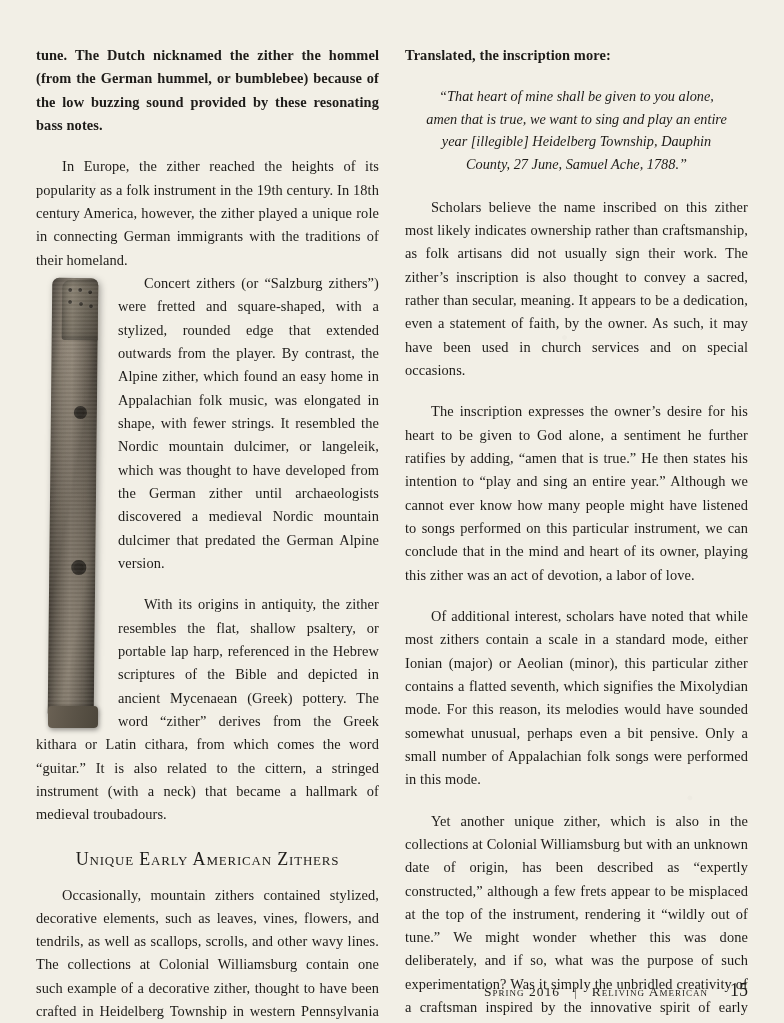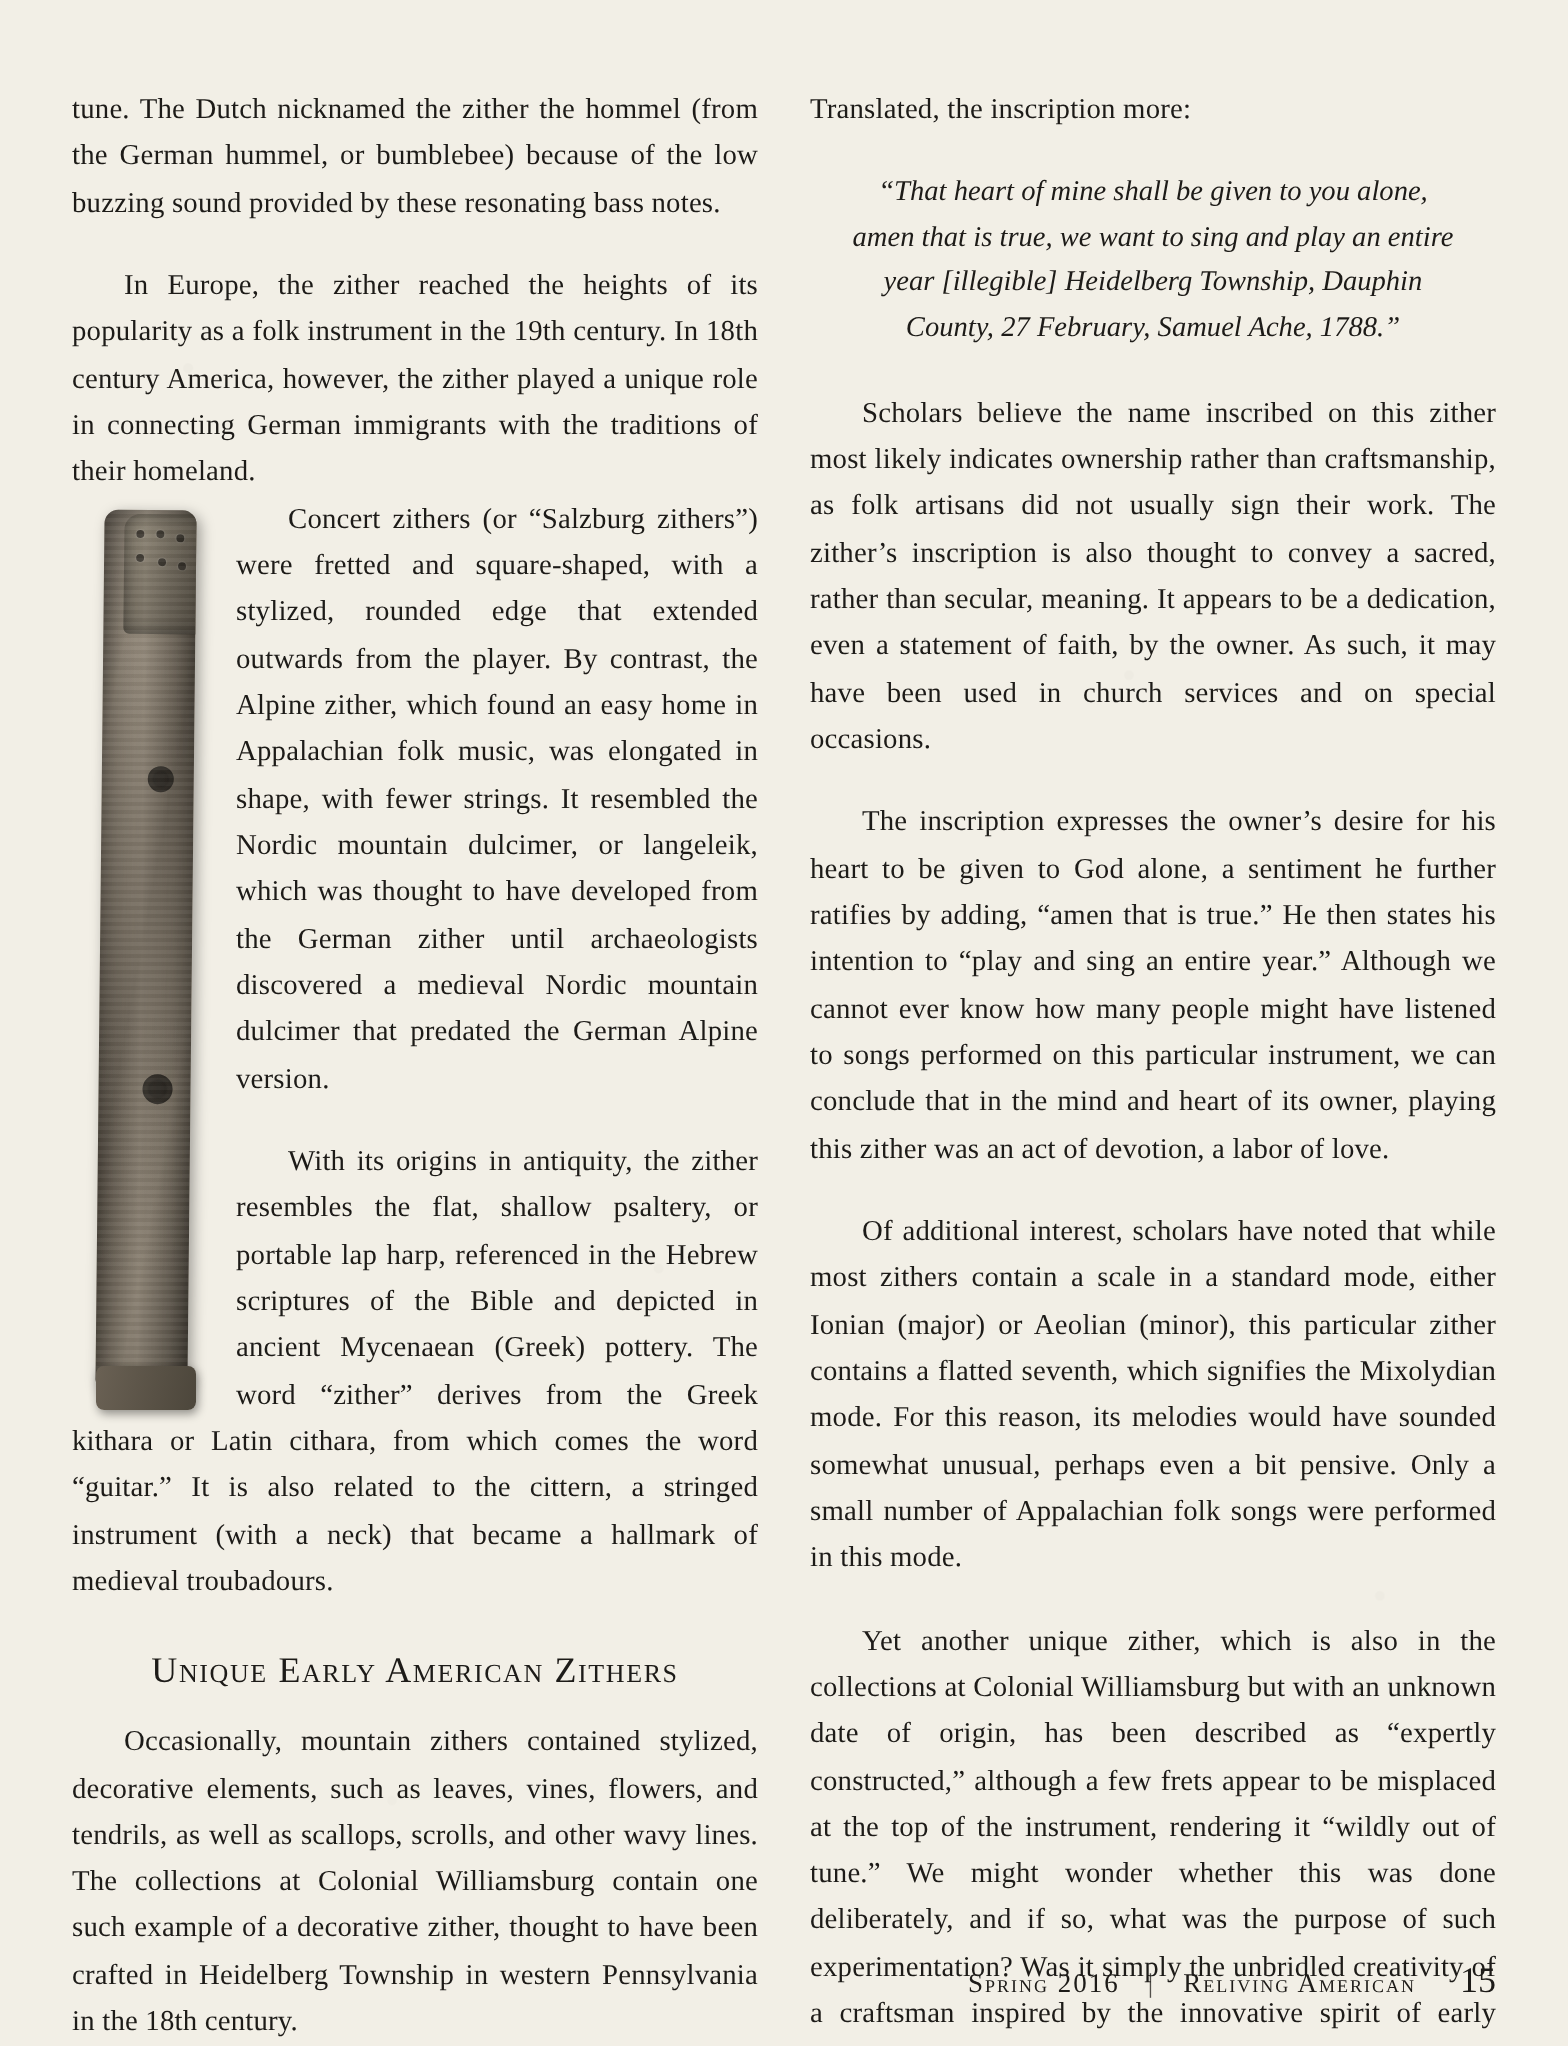--- a/index.html
+++ b/index.html
@@ -48,20 +48,21 @@
     margin: 0;
     font-size: 14.4px;
     line-height: 1.62;
     text-align: justify;
     text-indent: 26px;
     letter-spacing: 0.1px;
     hyphens: none;
   }
   .col .para.noindent {
     text-indent: 0;
+    font-weight: bold;
   }
   .col .para + .para {
     margin-top: 18px;
   }
 
   
   .zither-figure {
     float: left;
     width: 64px;
     height: 446px;
@@ -211,21 +212,21 @@
 
       <div class="spacer-6"></div>
 
       <div class="para">Rendering this instrument even more of a rarity, the zither was inscribed in German and was dated with either the year of craftsmanship or initial date ownership.</div>
     </div>
 
     <div class="col">
 
       <div class="para noindent">Translated, the inscription more:</div>
 
-      <div class="inscription">“That heart of mine shall be given to you alone, amen that is true, we want to sing and play an entire year [illegible] Heidelberg Township, Dauphin County, 27 February, Samuel Ache, 1788.”</div>
+      <div class="inscription">“That heart of mine shall be given to you alone, amen that is true, we want to sing and play an entire year [illegible] Heidelberg Township, Dauphin County, 27 June, Samuel Ache, 1788.”</div>
 
       <div class="para">Scholars believe the name inscribed on this zither most likely indicates ownership rather than craftsmanship, as folk artisans did not usually sign their work. The zither’s inscription is also thought to convey a sacred, rather than secular, meaning. It appears to be a dedication, even a statement of faith, by the owner. As such, it may have been used in church services and on special occasions.</div>
 
       <div class="para">The inscription expresses the owner’s desire for his heart to be given to God alone, a sentiment he further ratifies by adding, “amen that is true.” He then states his intention to “play and sing an entire year.” Although we cannot ever know how many people might have listened to songs performed on this particular instrument, we can conclude that in the mind and heart of its owner, playing this zither was an act of devotion, a labor of love.</div>
 
       <div class="para">Of additional interest, scholars have noted that while most zithers contain a scale in a standard mode, either Ionian (major) or Aeolian (minor), this particular zither contains a flatted seventh, which signifies the Mixolydian mode. For this reason, its melodies would have sounded somewhat unusual, perhaps even a bit pensive. Only a small number of Appalachian folk songs were performed in this mode.</div>
 
       <div class="para">Yet another unique zither, which is also in the collections at Colonial Williamsburg but with an unknown date of origin, has been described as “expertly constructed,” although a few frets appear to be misplaced at the top of the instrument, rendering it “wildly out of tune.” We might wonder whether this was done deliberately, and if so, what was the purpose of such experimentation? Was it simply the unbridled creativity of a craftsman inspired by the innovative spirit of early America?</div>
     </div>
   </div>

